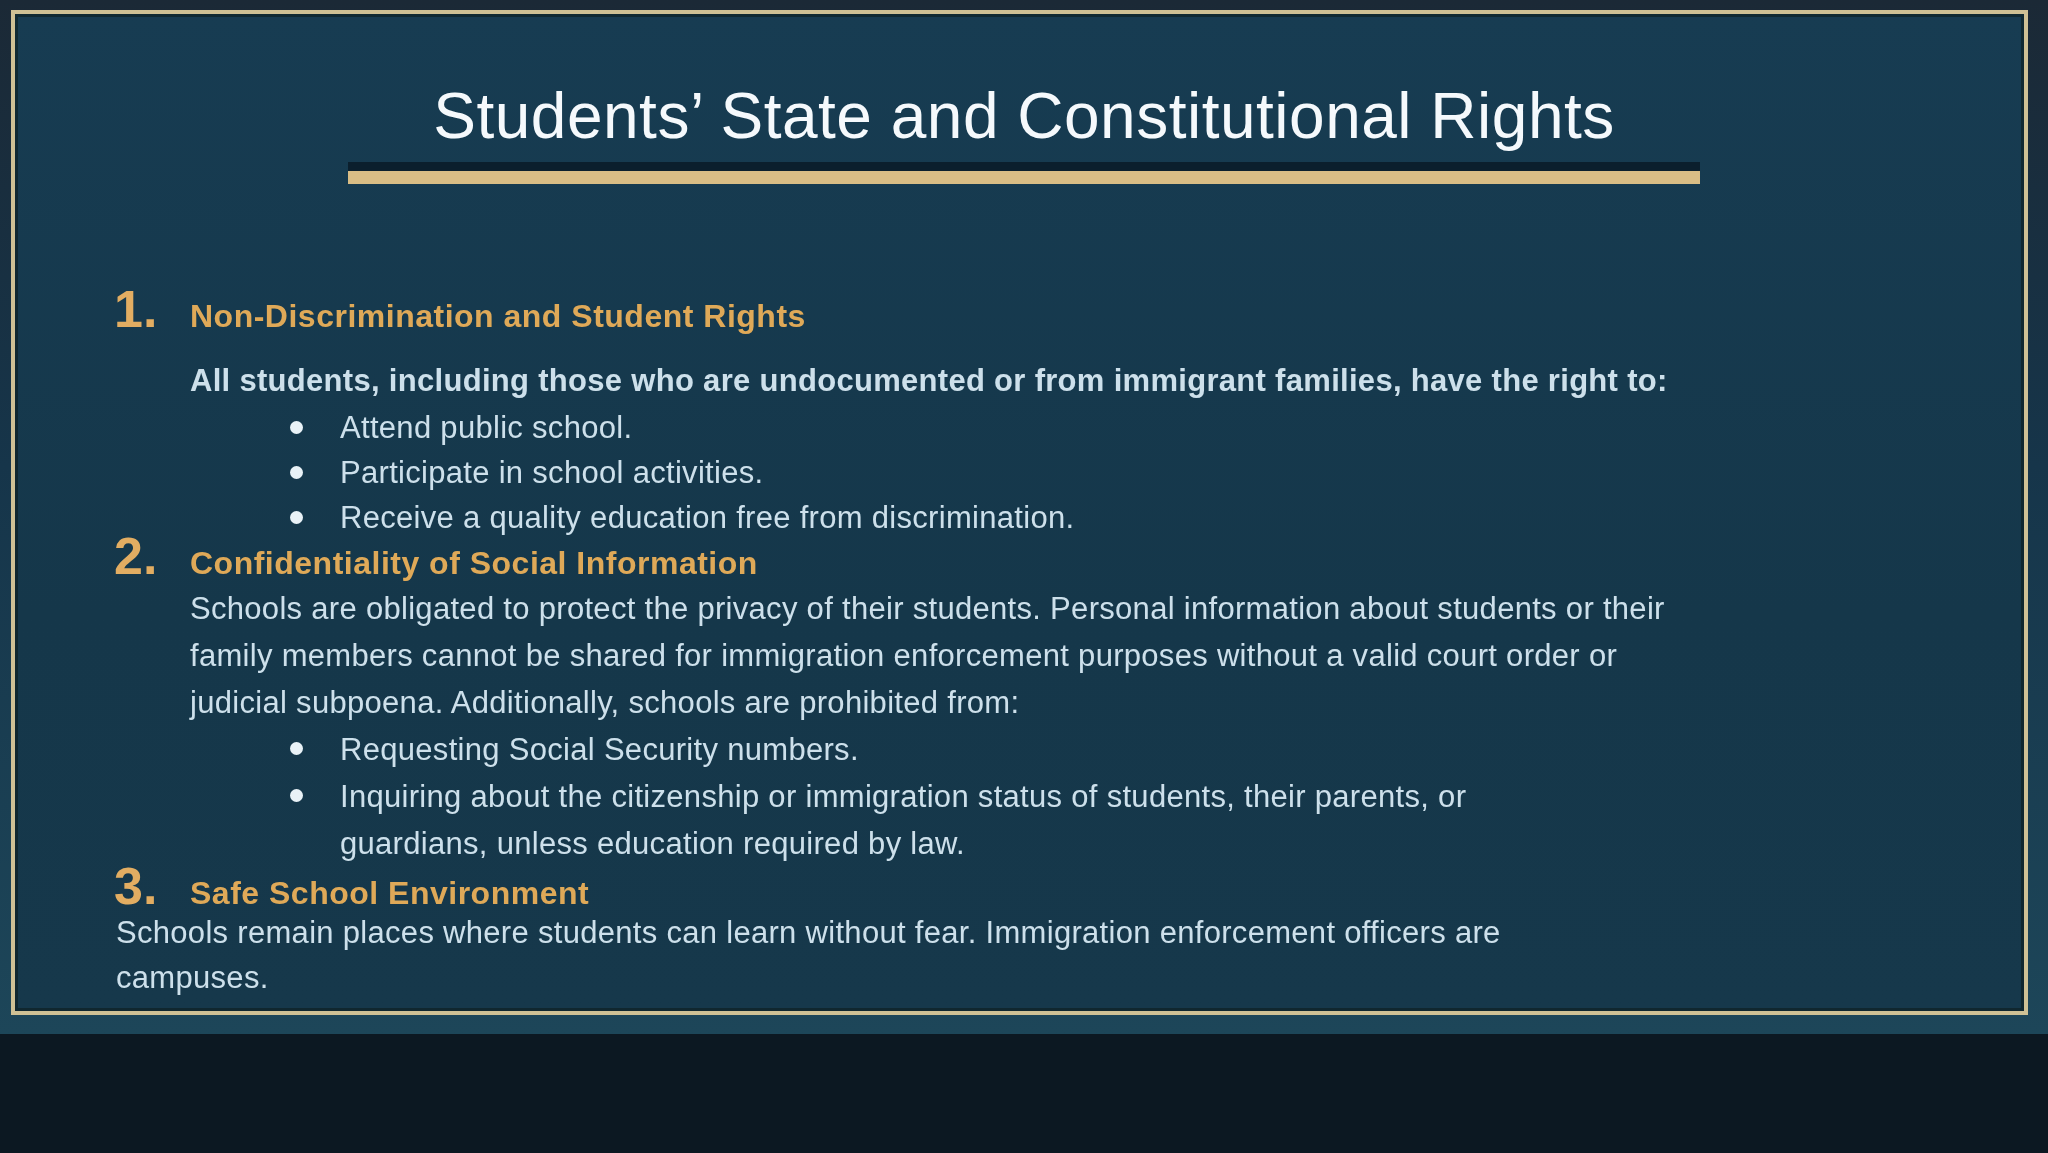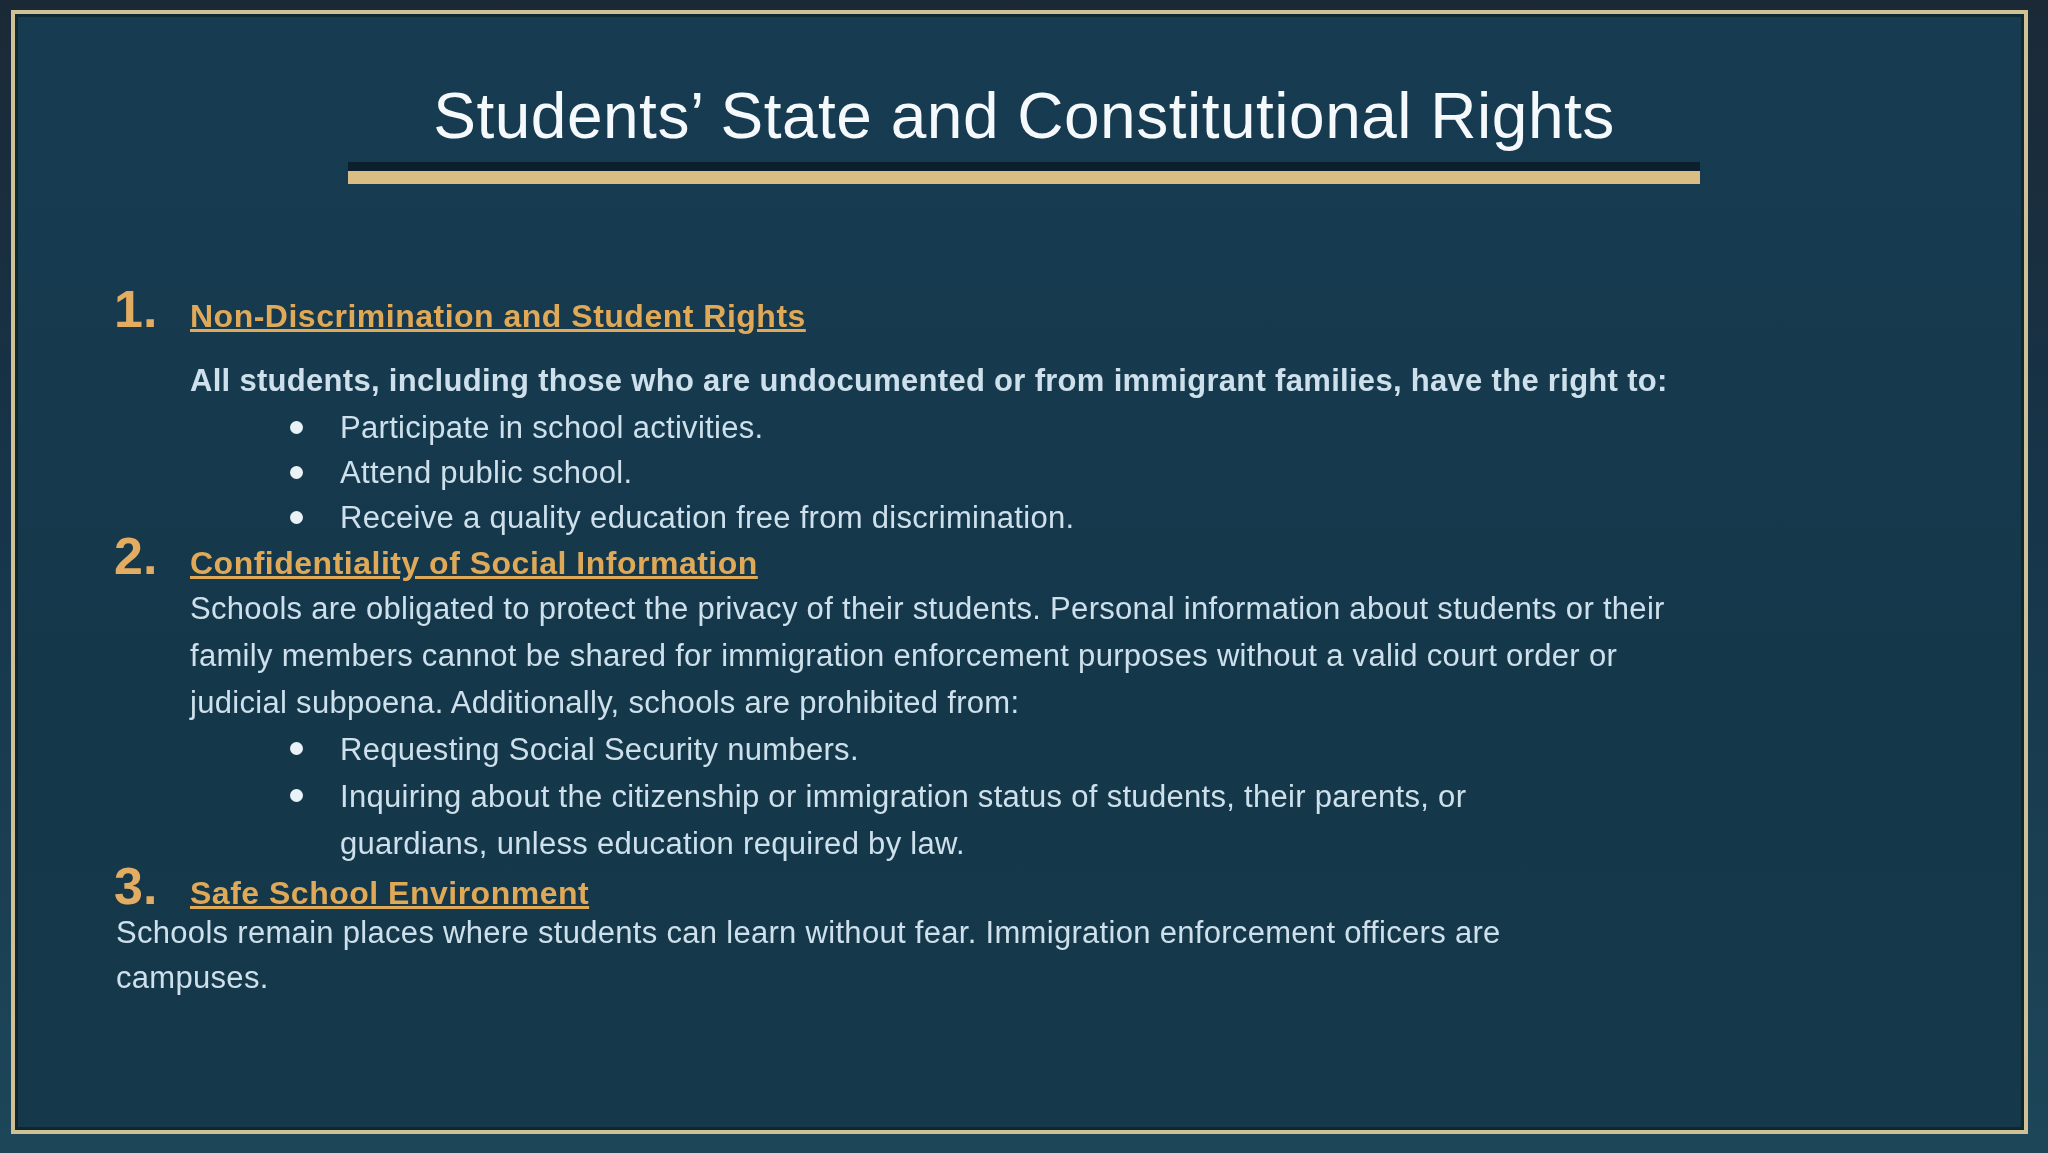--- a/index.html
+++ b/index.html
@@ -1,21 +1,21 @@
 <!DOCTYPE html>
 <html><head>
 <meta charset="utf-8">
 <style>
   html, body { margin: 0; padding: 0; background: #0c1822; }
   * { box-sizing: border-box; }
 
   .stage {
     position: relative;
     width: 2048px;
-    height: 1153px;
+    height: 1034px;
     overflow: hidden;
     font-family: "Liberation Sans", sans-serif;
     background: linear-gradient(180deg, #1b2936 0%, #16354a 45%, #1d4659 100%);
   }
 
   
   .surface {
     position: absolute;
     left: 13px; top: 12px; right: 22px; bottom: 21px;
     background: linear-gradient(180deg, #173c52 0%, #15374a 60%, #16384b 100%);
@@ -66,21 +66,20 @@
     line-height: 44px;
     color: #e2ad62;
   }
   .head {
     margin: 0;
     font-size: 32px;
     font-weight: 700;
     line-height: 44px;
     letter-spacing: 0.5px;
     color: #dfa958;
-    text-decoration: underline;
   }
 
   .body-block { margin: 0 0 0 87px; color: #cde0eb; font-size: 31px; letter-spacing: 0.3px; }
   .lh45 .line, .lh45 .bullet { line-height: 45px; }
   .lh47 .line, .lh47 .bullet { line-height: 47px; }
 
   .intro1 { margin-top: 27px; font-weight: bold; }
   .intro2 { margin-top: 7px; }
   .intro3 { margin-top: 2px; margin-left: 13px; }
 
@@ -125,27 +124,27 @@
       <h2 class="head">Non-Discrimination and Student Rights</h2>
     </div>
     <div class="body-block intro1 lh45">
       <div class="line">All students, including those who are undocumented or from immigrant families, have the right to:</div>
     </div>
     <ul class="bullets bullets1 lh45">
       <li class="bullet">
         <span class="dot-cell">
             <span class="dot"></span>
           </span>
-        <span class="btxt">Participate in school activities.</span>
+        <span class="btxt">Attend public school.</span>
       </li>
       <li class="bullet">
         <span class="dot-cell">
             <span class="dot"></span>
           </span>
-        <span class="btxt">Attend public school.</span>
+        <span class="btxt">Participate in school activities.</span>
       </li>
       <li class="bullet">
         <span class="dot-cell">
             <span class="dot"></span>
           </span>
         <span class="btxt">Receive a quality education free from discrimination.</span>
       </li>
     </ul>
   </section>
 

